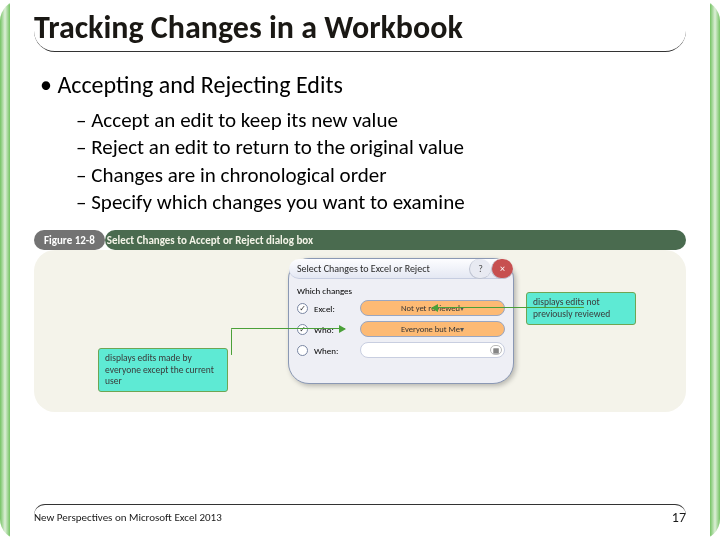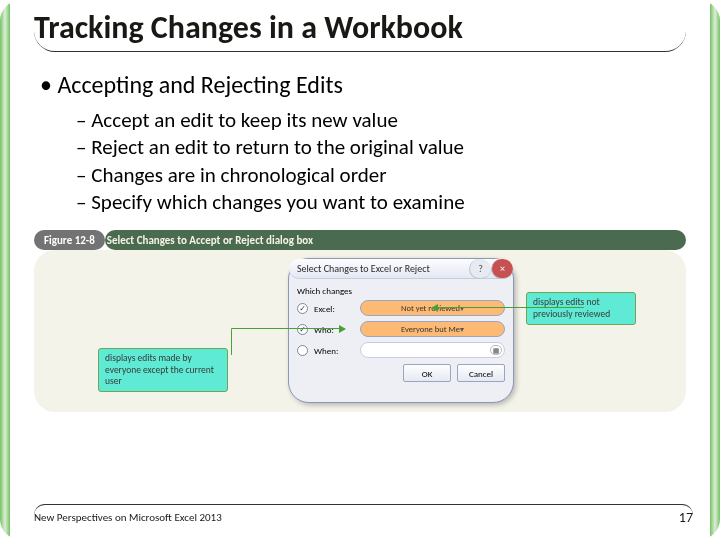--- a/index.html
+++ b/index.html
@@ -119,21 +119,21 @@
     content:""; position:absolute; right:-1px; top:-4px;
     border-left:7px solid #4aa038; border-top:4px solid transparent; border-bottom:4px solid transparent;
   }
   .arrow1 { left:197px; top:78px; width:114px; }
   .arrow2 { left:398px; top:57px; width:152px; }
   .arrow2::after{ right:auto; left:-1px; border-left:none; border-right:7px solid #4aa038;}
   .arrow1 .bend{
     position:absolute; left:0; top:0; width:0; height:26px; border-left:1.5px solid #4aa038;
   }
   .footer {
-    position:absolute; left:24px; right:17px; bottom:14px;
+    position:absolute; left:24px; right:24px; bottom:14px;
     border-top:1px solid #333; padding-top:4px;
     display:flex; justify-content:space-between; align-items:center;
     font-size:11px; color:#1a1a1a;
   }
   .footer .pageno{font-size:14px;}
 </style>
 </head>
 <body>
 
 <div class="edge-left"></div>
@@ -186,24 +186,20 @@
           </div>
 
           <div class="row">
             <div class="cb"></div>
             <div class="row-label">When:</div>
             <div class="empty-cell">
               <div class="mini">▦</div>
             </div>
           </div>
 
-          <div class="dlg-btns">
-            <div class="btn">OK</div>
-            <div class="btn">Cancel</div>
-          </div>
         </div>
       </div>
 
       <div class="callout callout-left">displays edits made by everyone except the current user</div>
       <div class="callout callout-right">displays edits not previously reviewed</div>
 
       <div class="arrow arrow1">
           <div class="bend"></div>
         </div>
       <div class="arrow arrow2"></div>

